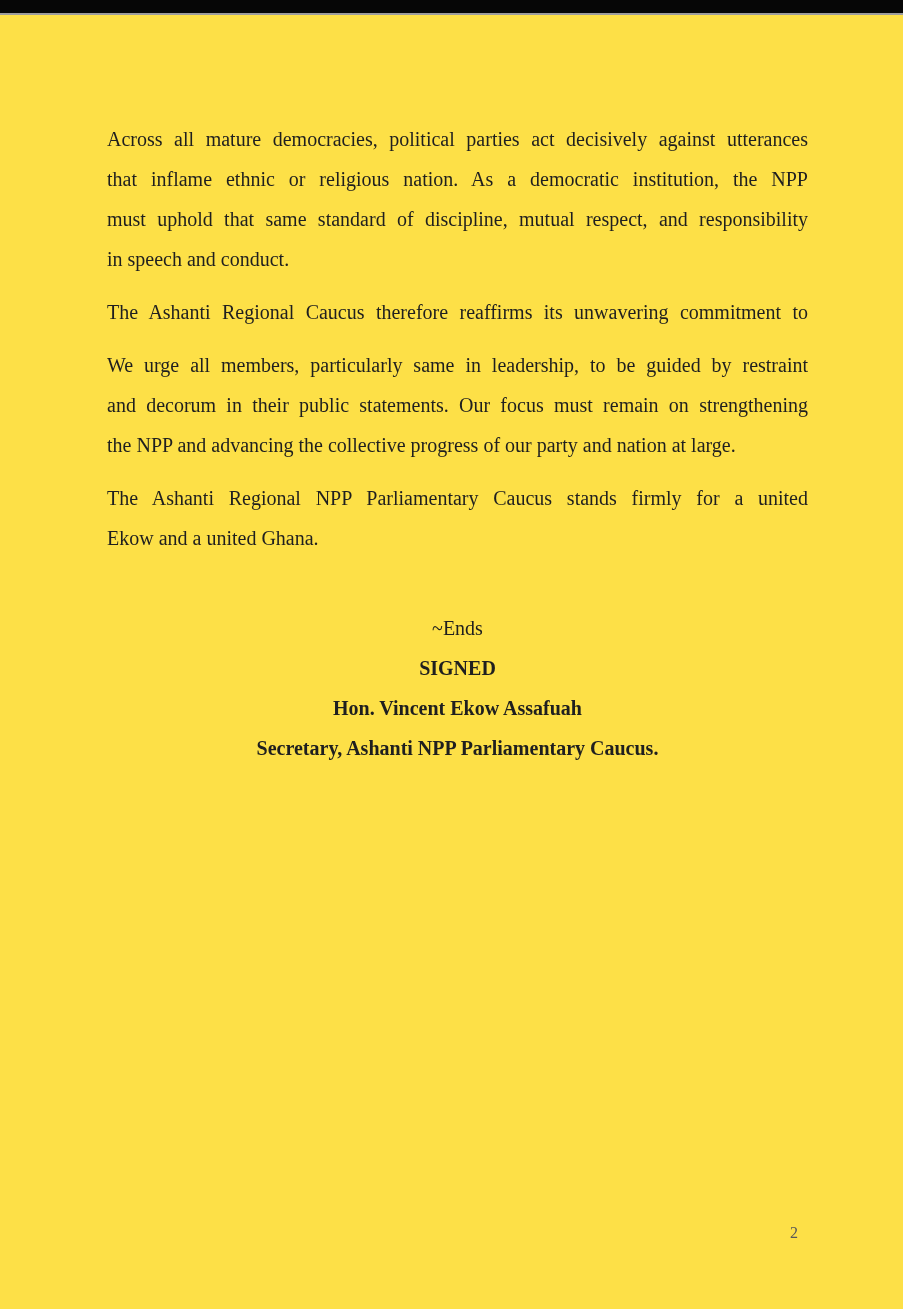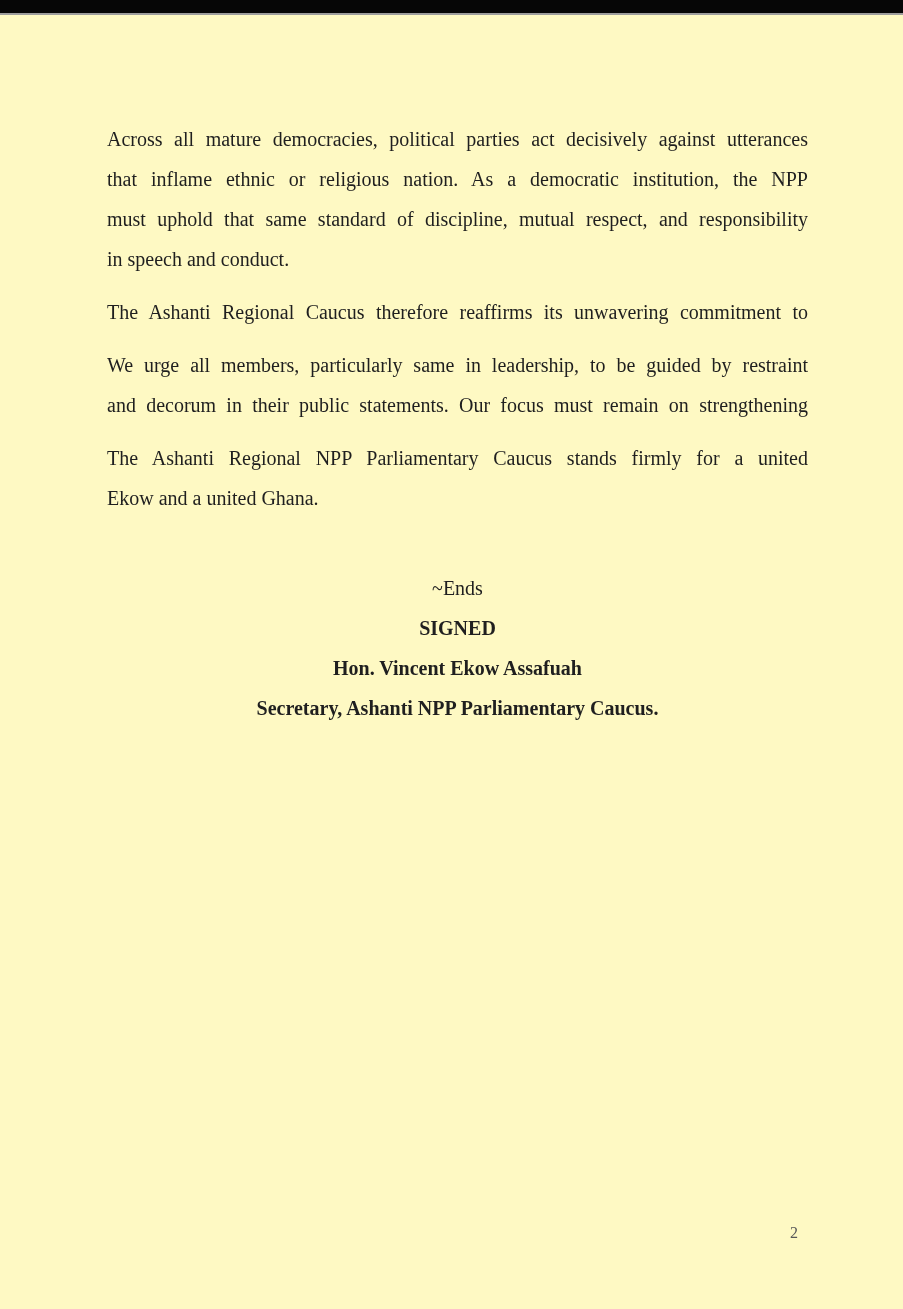--- a/index.html
+++ b/index.html
@@ -1,21 +1,21 @@
 <!DOCTYPE html>
 <html><head>
 <meta charset="utf-8">
 <style>
   * { margin: 0; padding: 0; box-sizing: border-box; }
   html, body { background: #ffffff; }
   .page {
     position: relative;
     width: 903px;
     height: 1309px;
-    background: #fef9c3;
+    background: #fde047;
     overflow: hidden;
     font-family: "Liberation Serif", "DejaVu Serif", serif;
     color: #1f1f1f;
   }
   .top-bar {
     position: absolute;
     left: 0; top: 0;
     width: 100%;
     height: 13px;
     background: #060606;
@@ -81,20 +81,21 @@
       <div class="line line-last">in speech and conduct.</div>
     </div>
 
     <div class="para">
       <div class="line">The Ashanti Regional Caucus therefore reaffirms its unwavering commitment to</div>
     </div>
 
     <div class="para">
       <div class="line">We urge all members, particularly same in leadership, to be guided by restraint</div>
       <div class="line">and decorum in their public statements. Our focus must remain on strengthening</div>
+      <div class="line line-last">the NPP and advancing the collective progress of our party and nation at large.</div>
     </div>
 
     <div class="para">
       <div class="line">The Ashanti Regional NPP Parliamentary Caucus stands firmly for a united</div>
       <div class="line line-last">Ekow and a united Ghana.</div>
     </div>
 
     <div class="ends-marker">~Ends</div>
 
     <div class="sig-line">SIGNED</div>

